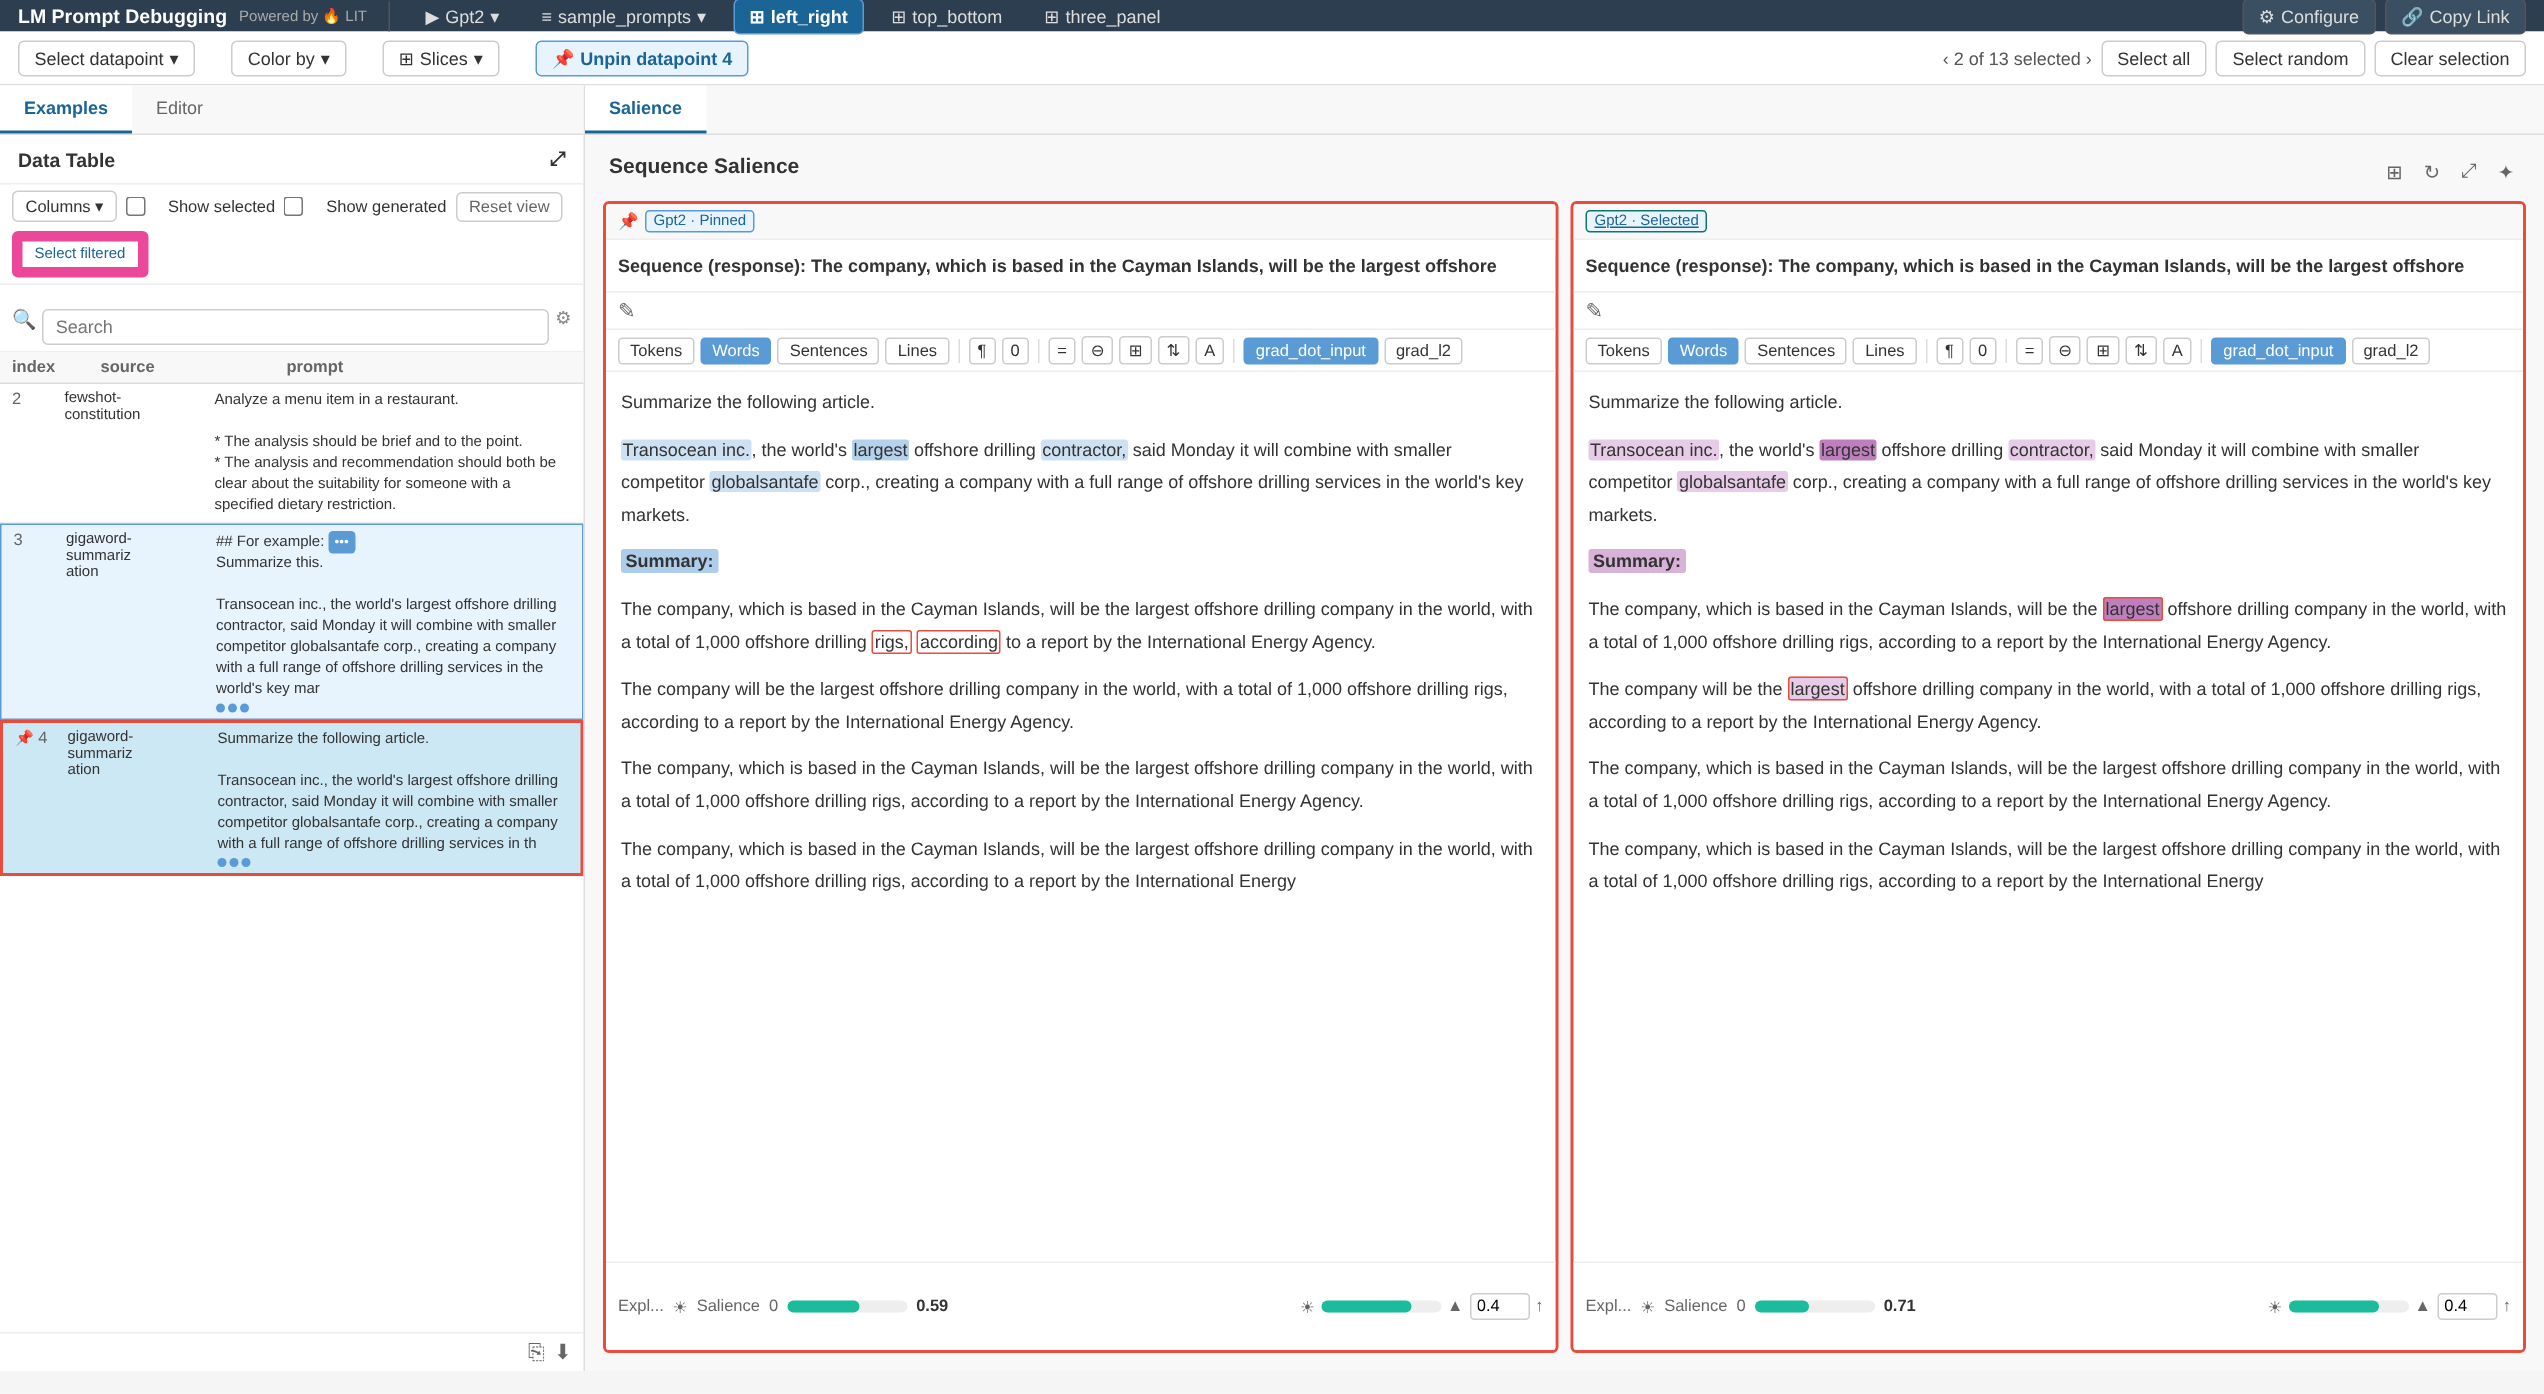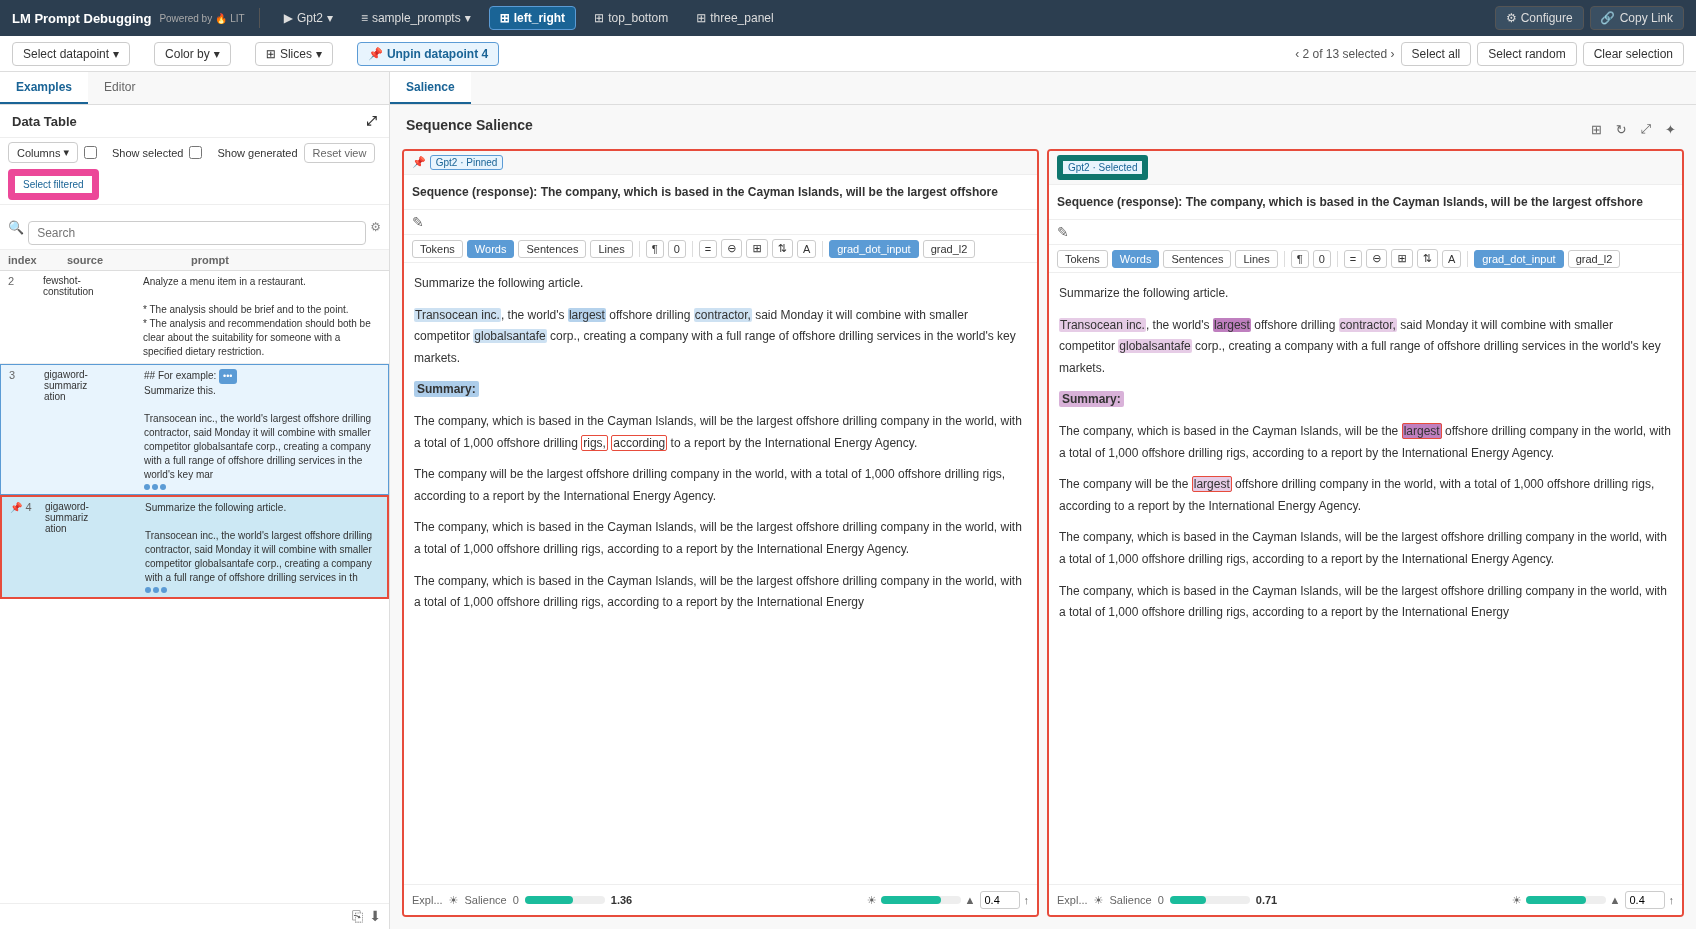--- a/index.html
+++ b/index.html
@@ -2,21 +2,21 @@
 <html><head>
   <meta charset="utf-8">
   <style>
     * { box-sizing: border-box; margin: 0; padding: 0; }
     body { font-family: -apple-system, BlinkMacSystemFont, 'Segoe UI', sans-serif; font-size: 12px; background: #f5f5f5; color: #333; overflow: hidden; }
 
     
     .top-nav {
       background: #2c3e50;
       color: #fff;
-      height: 36px;
+      height: 21px;
       display: flex;
       align-items: center;
       padding: 0 12px;
       gap: 8px;
     }
     .top-nav-title { font-weight: 700; font-size: 13px; }
     .top-nav-powered { font-size: 10px; color: #aaa; }
     .top-nav-sep { width: 1px; height: 20px; background: #555; margin: 0 6px; }
     .nav-tab {
       display: flex; align-items: center; gap: 4px;
@@ -156,21 +156,21 @@
     }
     .salience-col-header {
       background: #f8f8f8;
       padding: 4px 8px;
       font-size: 11px;
       color: #666;
       border-bottom: 1px solid #eee;
       display: flex; align-items: center; gap: 4px;
     }
     .pin-label { background: #e8f4fd; border: 1px solid #5b9bd5; border-radius: 3px; padding: 1px 5px; font-size: 10px; color: #1a6496; }
-    .selected-label { background: #e8f4fd; border: 6px solid #0f766e; border-radius: 3px; padding: 1px 5px; font-size: 10px; color: #1a6496; }
+    .selected-label { background: #e8f4fd; border: 1px solid #0f766e; border-radius: 3px; padding: 1px 5px; font-size: 10px; color: #1a6496; text-decoration: underline; }
 
     .sequence-response {
       padding: 8px; font-size: 12px; color: #333; border-bottom: 1px solid #eee; line-height: 1.5;
       font-weight: 600;
     }
 
     .edit-icon { padding: 4px 8px; color: #666; border-bottom: 1px solid #eee; cursor: pointer; font-size: 14px; }
 
     .token-controls {
       display: flex; align-items: center; padding: 4px 8px; border-bottom: 1px solid #eee; gap: 4px; flex-wrap: wrap;
@@ -193,21 +193,21 @@
     .highlighted-word { background: rgba(91, 155, 213, 0.3); border-radius: 2px; padding: 0 1px; }
     .highlighted-medium { background: rgba(91, 155, 213, 0.45); border-radius: 2px; padding: 0 1px; }
     .summary-label { background: rgba(91, 155, 213, 0.5); border-radius: 2px; padding: 1px 3px; font-weight: 600; }
     .summary-label-strong { background: rgba(128, 0, 128, 0.3); border-radius: 2px; padding: 1px 3px; font-weight: 600; }
     .boxed-word { border: 1px solid #e74c3c; border-radius: 2px; padding: 0 1px; }
     .purple-highlight { background: rgba(128, 0, 128, 0.2); border-radius: 2px; padding: 0 1px; }
     .purple-strong { background: rgba(128, 0, 128, 0.5); border-radius: 2px; padding: 0 1px; }
 
     .salience-footer {
       border-top: 1px solid #eee;
-      padding: 6px 8px;
+      padding: 20px 8px;
       display: flex;
       align-items: center;
       gap: 6px;
       font-size: 11px;
       color: #666;
       background: #fff;
     }
     .salience-score { color: #333; font-weight: 600; }
     .score-bar-container { position: relative; width: 80px; height: 8px; background: #eee; border-radius: 4px; }
     .score-bar { height: 8px; border-radius: 4px; background: #2ecc71; }
@@ -453,21 +453,21 @@
           </div>
 
           <div class="salience-footer">
             <span>Expl...</span>
             <span>☀</span>
             <span>Salience</span>
             <span>0</span>
             <div class="score-bar-container">
               <div class="score-bar score-bar-teal" style="width: 60%;"></div>
             </div>
-            <span class="salience-score">1.36</span>
+            <span class="salience-score">0.59</span>
             <div class="footer-right">
               <span>☀</span>
               <div class="score-bar-container">
                 <div class="score-bar score-bar-teal" style="width: 75%;"></div>
               </div>
               <span>▲</span>
               <input class="score-input" type="text" value="0.4" style="">
               <span>↑</span>
             </div>
           </div>

